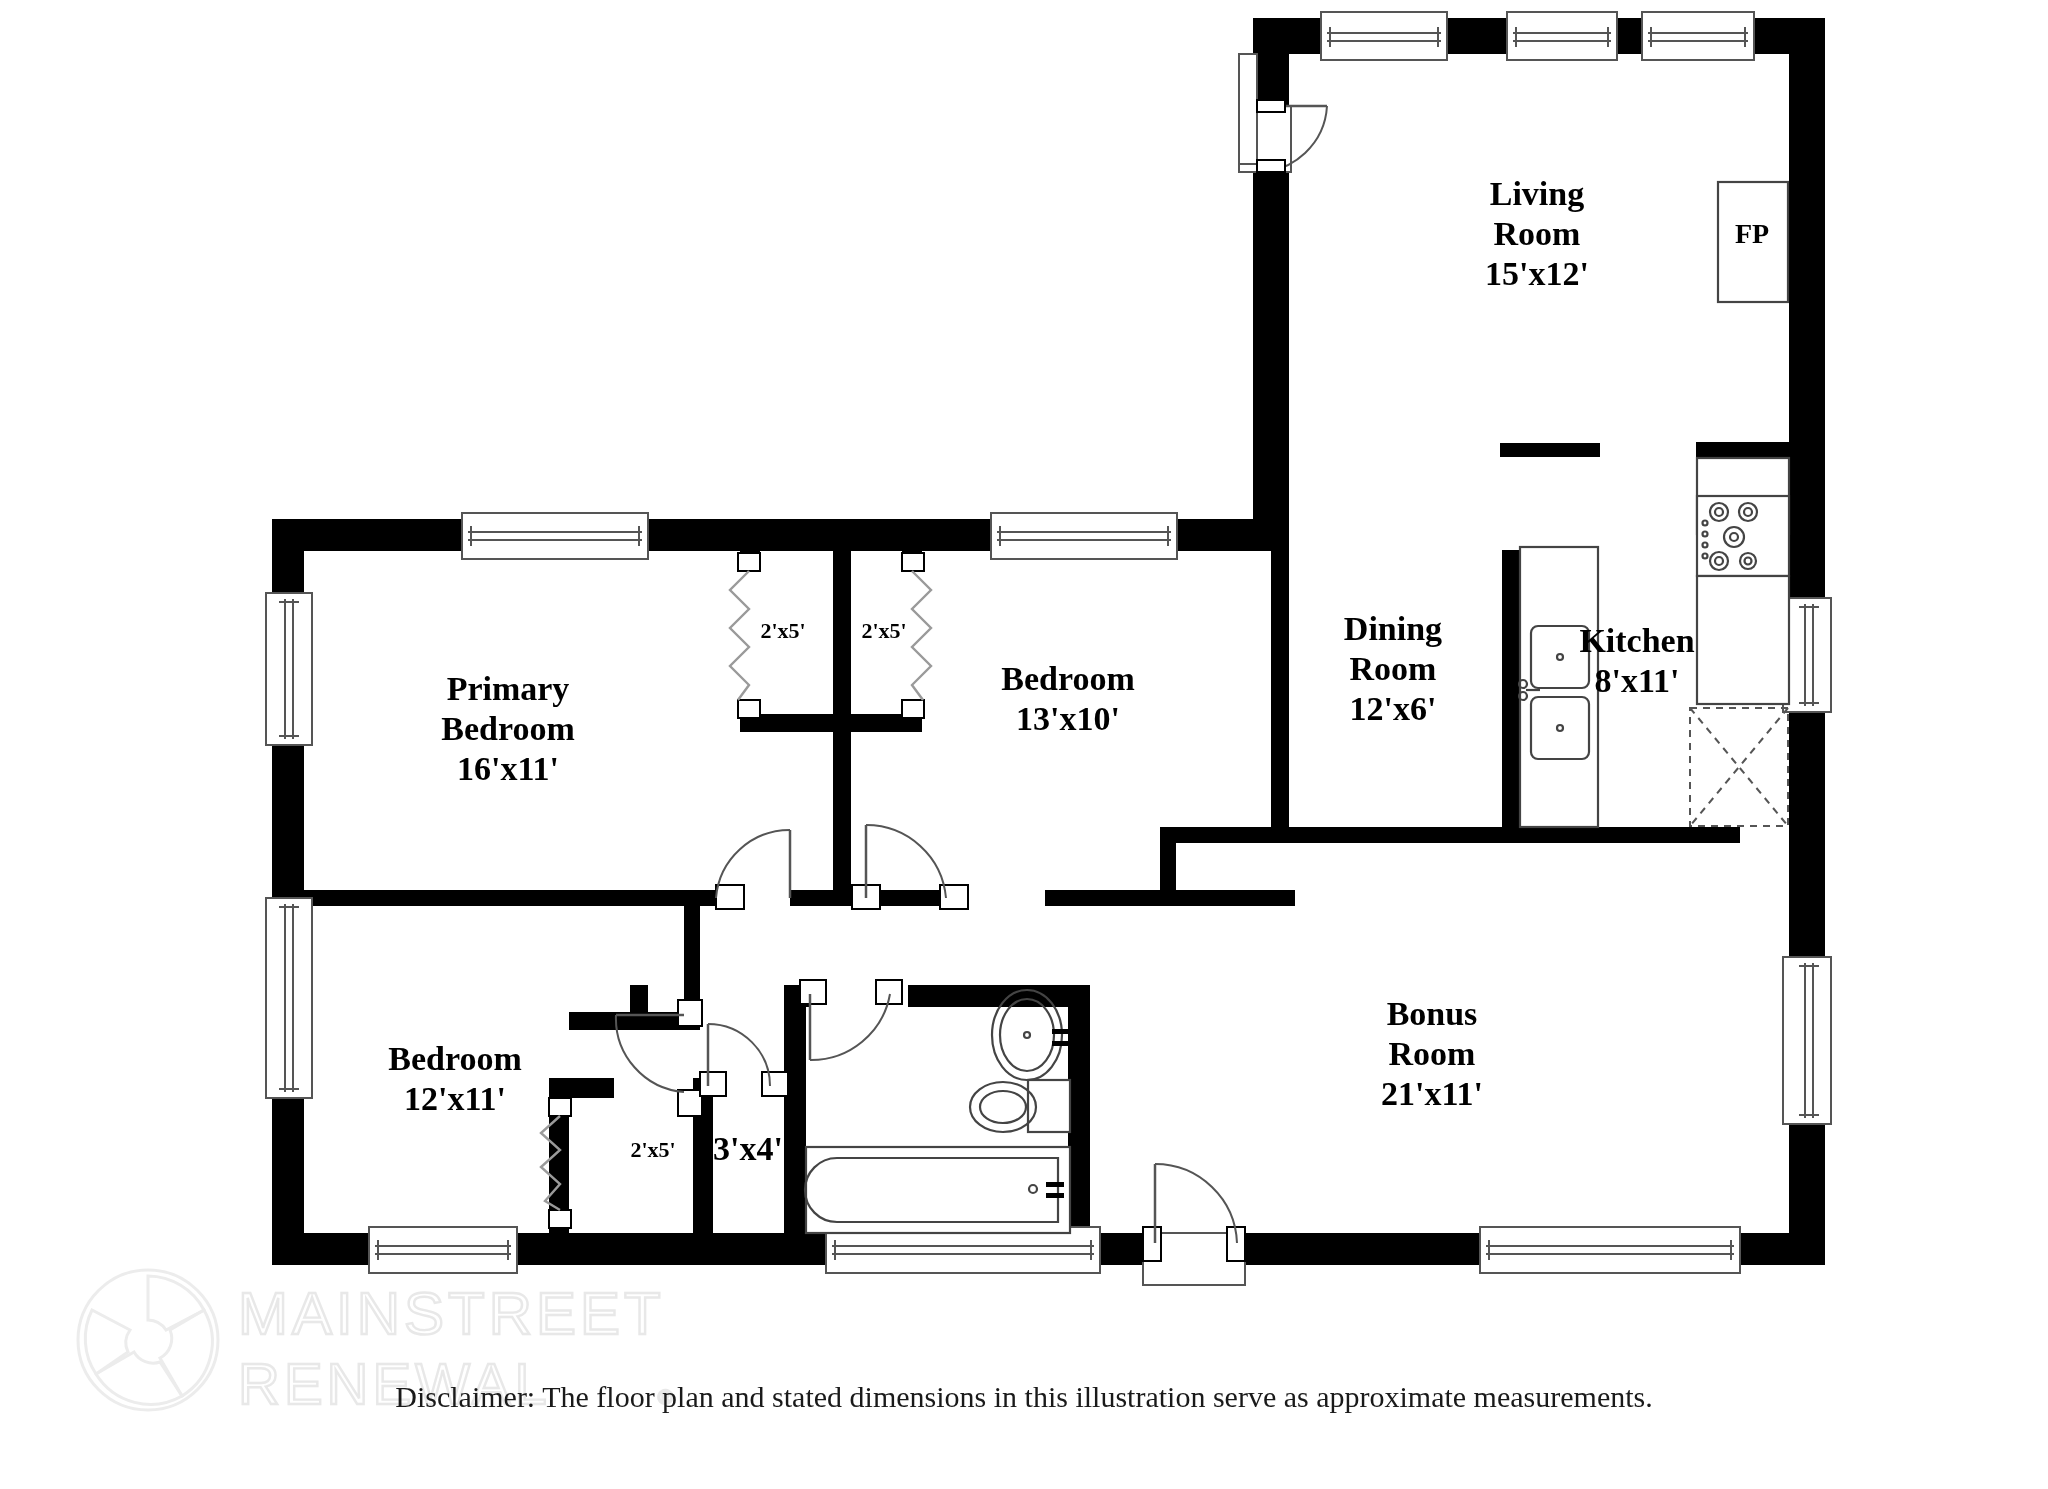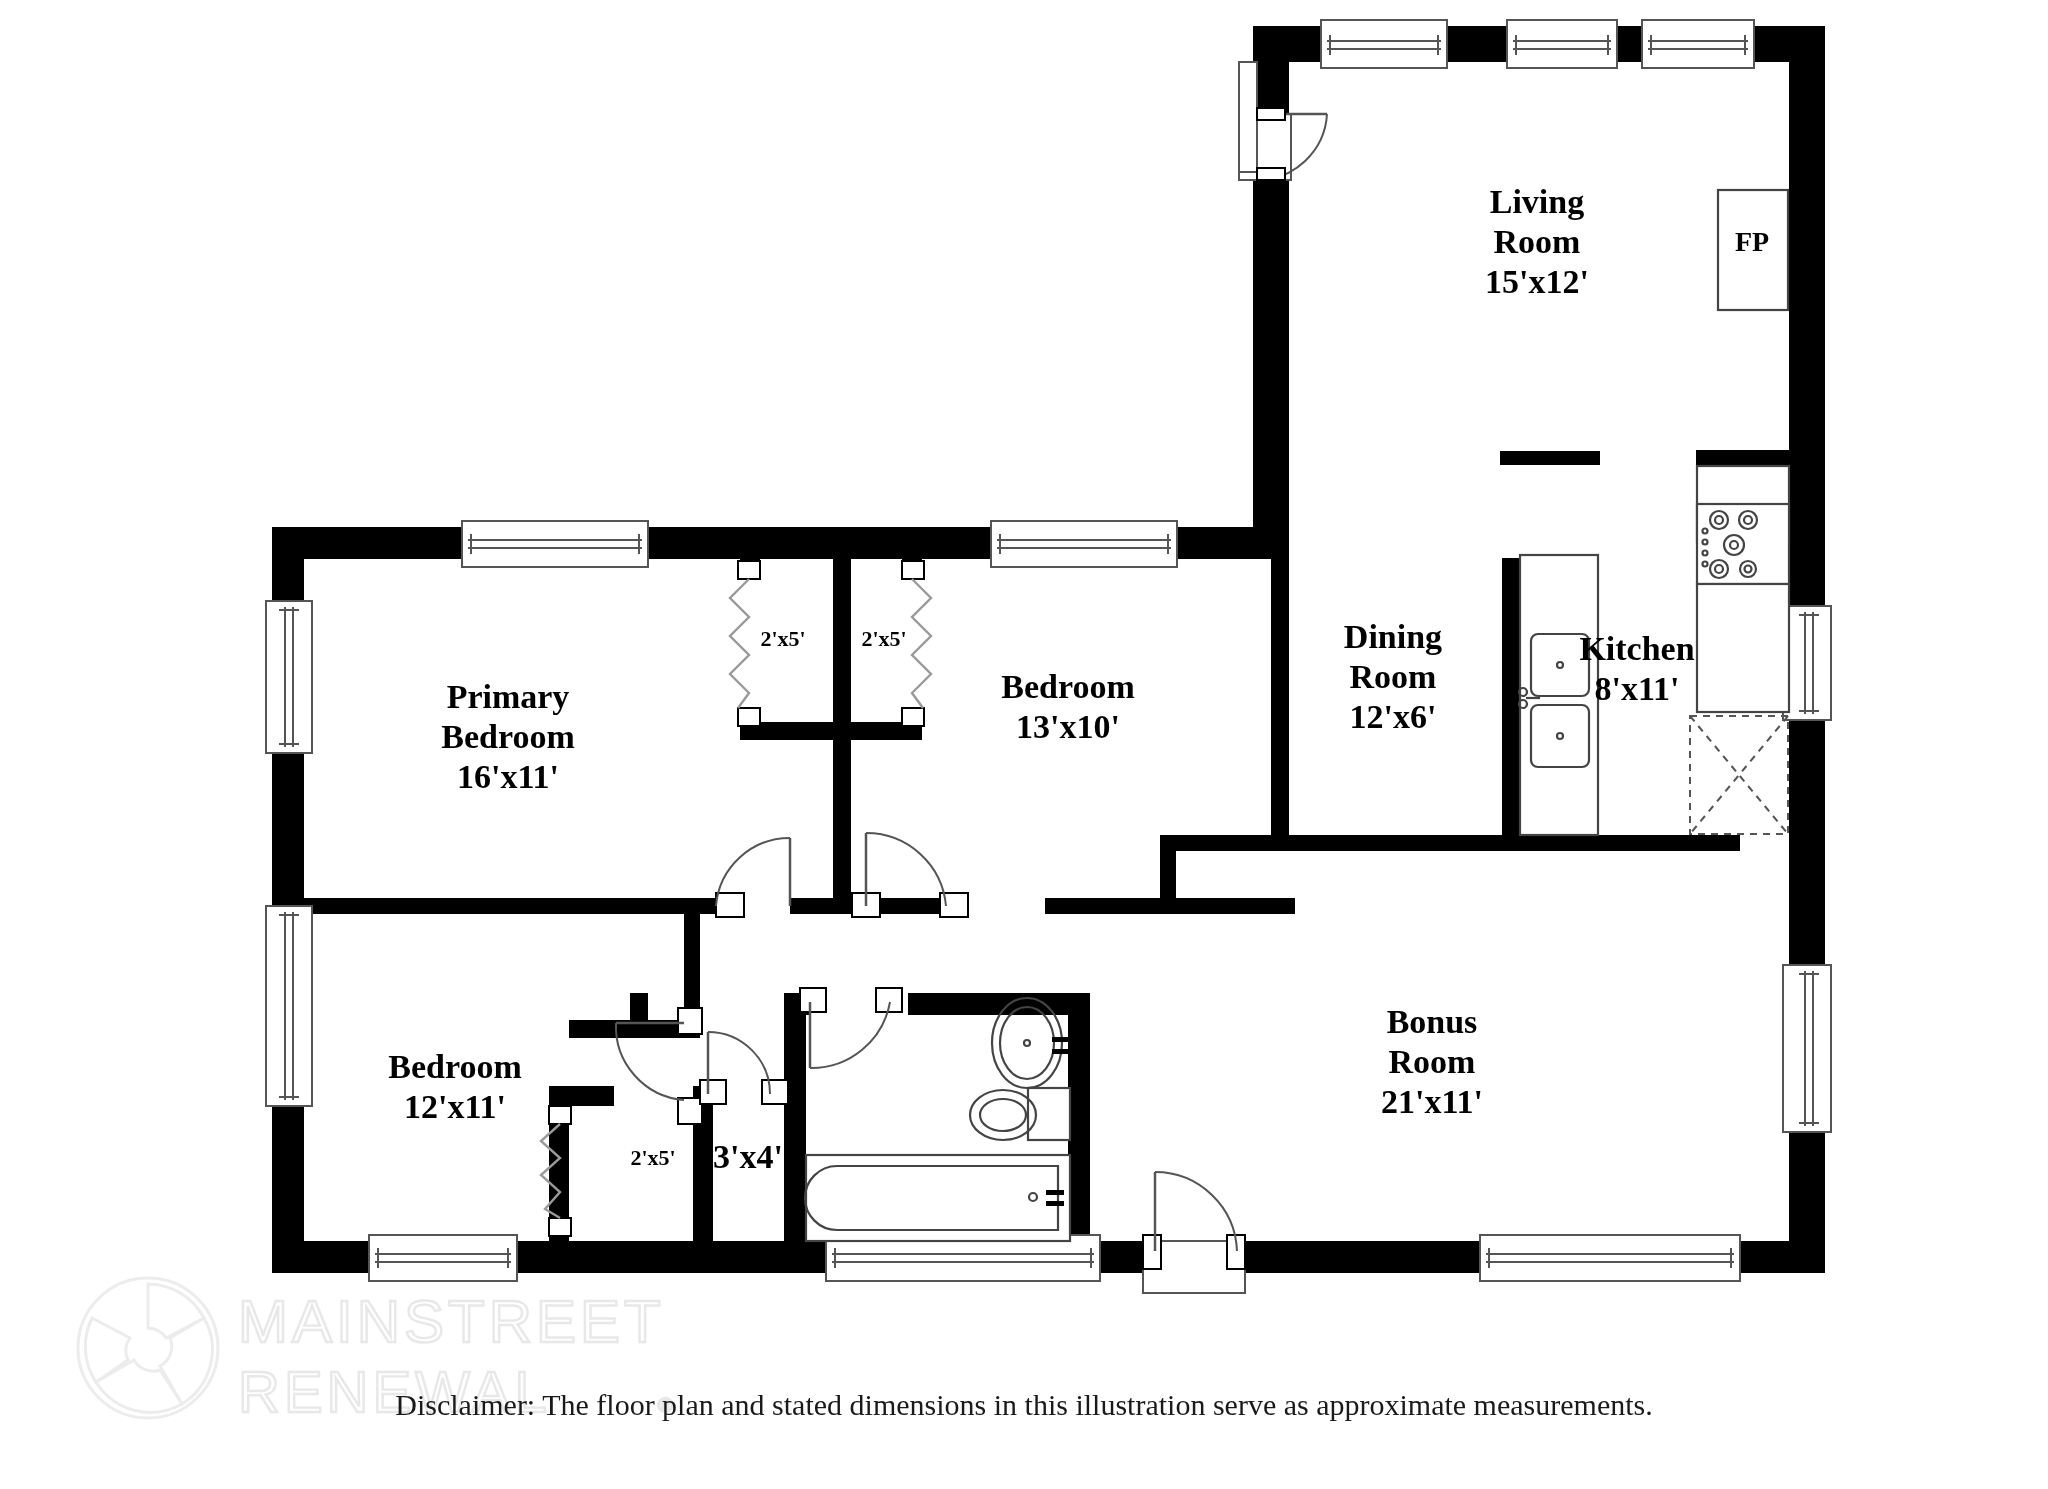--- a/index.html
+++ b/index.html
@@ -10,21 +10,21 @@
   }
   body {
     width: 2048px;
     height: 1489px;
     position: relative;
     overflow: hidden;
     font-family: "Liberation Serif", "DejaVu Serif", serif;
   }
   #plan-root {
     position: absolute;
-    left: 0; top: 8px;
+    left: 0; top: 0;
     width: 2048px;
     height: 1202px;
   }
   svg#floorplan {
     position: absolute;
     left: 0; top: 0;
     width: 2048px;
     height: 1489px;
     display: block;
   }

